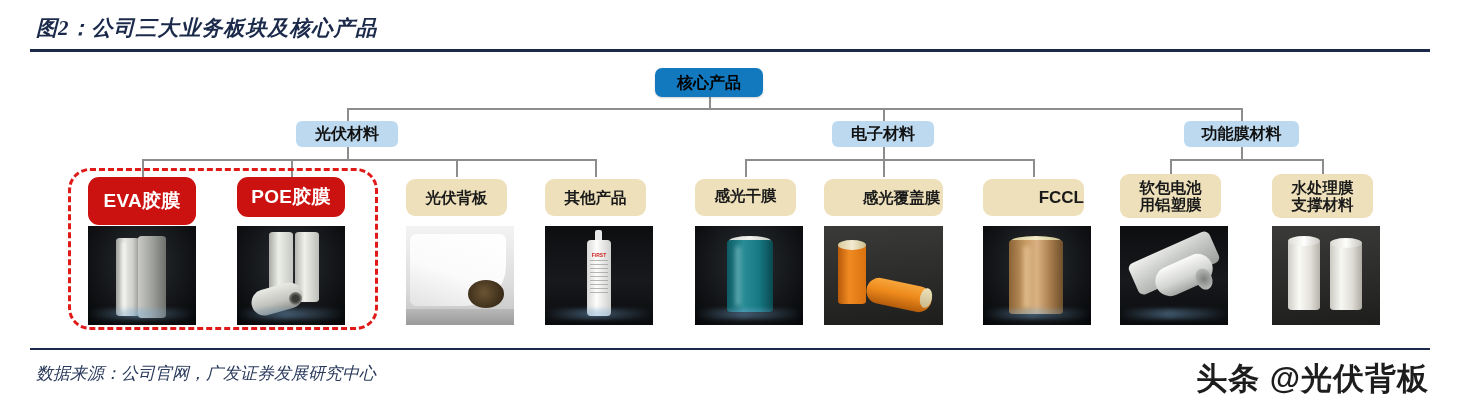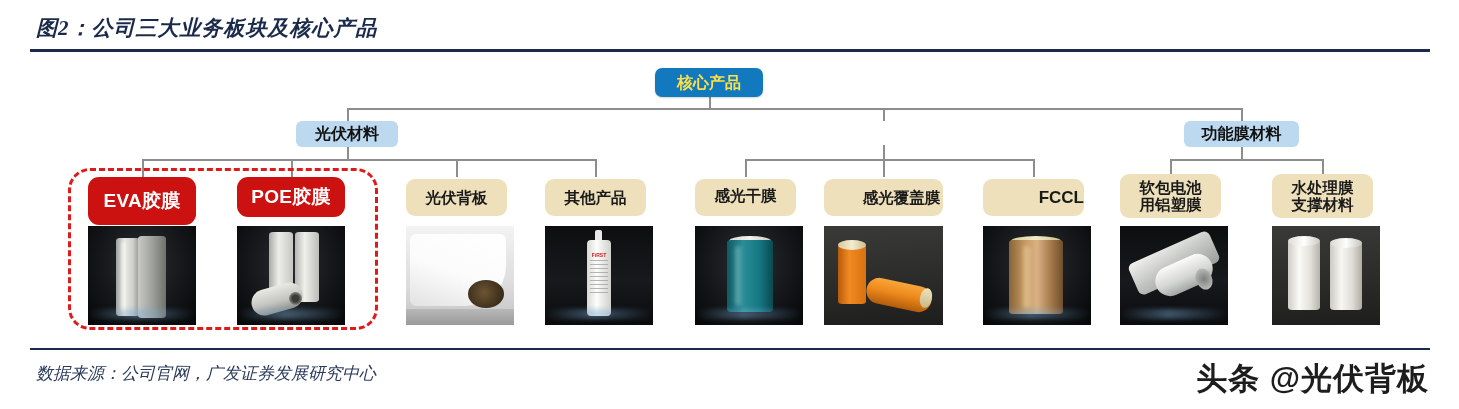--- a/index.html
+++ b/index.html
@@ -43,21 +43,21 @@
 
   
   .node {
     position: absolute;
     display: flex; align-items: center; justify-content: center;
     text-align: center; white-space: pre-line; line-height: 1.12;
     font-weight: bold;
     font-family: "Liberation Serif", "DejaVu Serif", serif;
   }
   .node-root {
-    background: #1279bf; color: #fde047;
+    background: #1279bf; color: #000000;
     border-radius: 7px; font-size: 16px;
     box-shadow: 0 1px 2px rgba(0,0,0,.18);
   }
   .node-cat {
     background: #bcd9ef; color: #111111;
     border-radius: 6px; font-size: 16px;
   }
   .node-prod {
     background: #ede0ba; color: #1a1a1a;
     border-radius: 9px; font-size: 15.5px;
@@ -141,20 +141,23 @@
   <div class="line h" style="left:1170px; top:159px; width:152px;"></div>
   <div class="line v" style="left:1170px; top:159px; height:15px;"></div>
   <div class="line v" style="left:1322px; top:159px; height:15px;"></div>
 
   <div class="node node-root" style="left:655px; top:68px; width:108px; height:29px;">
     <span>核心产品</span>
   </div>
 
   <div class="node node-cat" style="left:296px; top:121px; width:102px; height:26px;">
     <span>光伏材料</span>
+  </div>
+  <div class="node node-cat" style="left:832px; top:121px; width:102px; height:26px;">
+    <span>电子材料</span>
   </div>
   <div class="node node-cat" style="left:1184px; top:121px; width:115px; height:26px;">
     <span>功能膜材料</span>
   </div>
 
   <div class="dashed-box"></div>
 
   <div class="node node-hl" style="left:88px; top:177px; width:108px; height:48px;">
     <span>EVA胶膜</span>
   </div>

